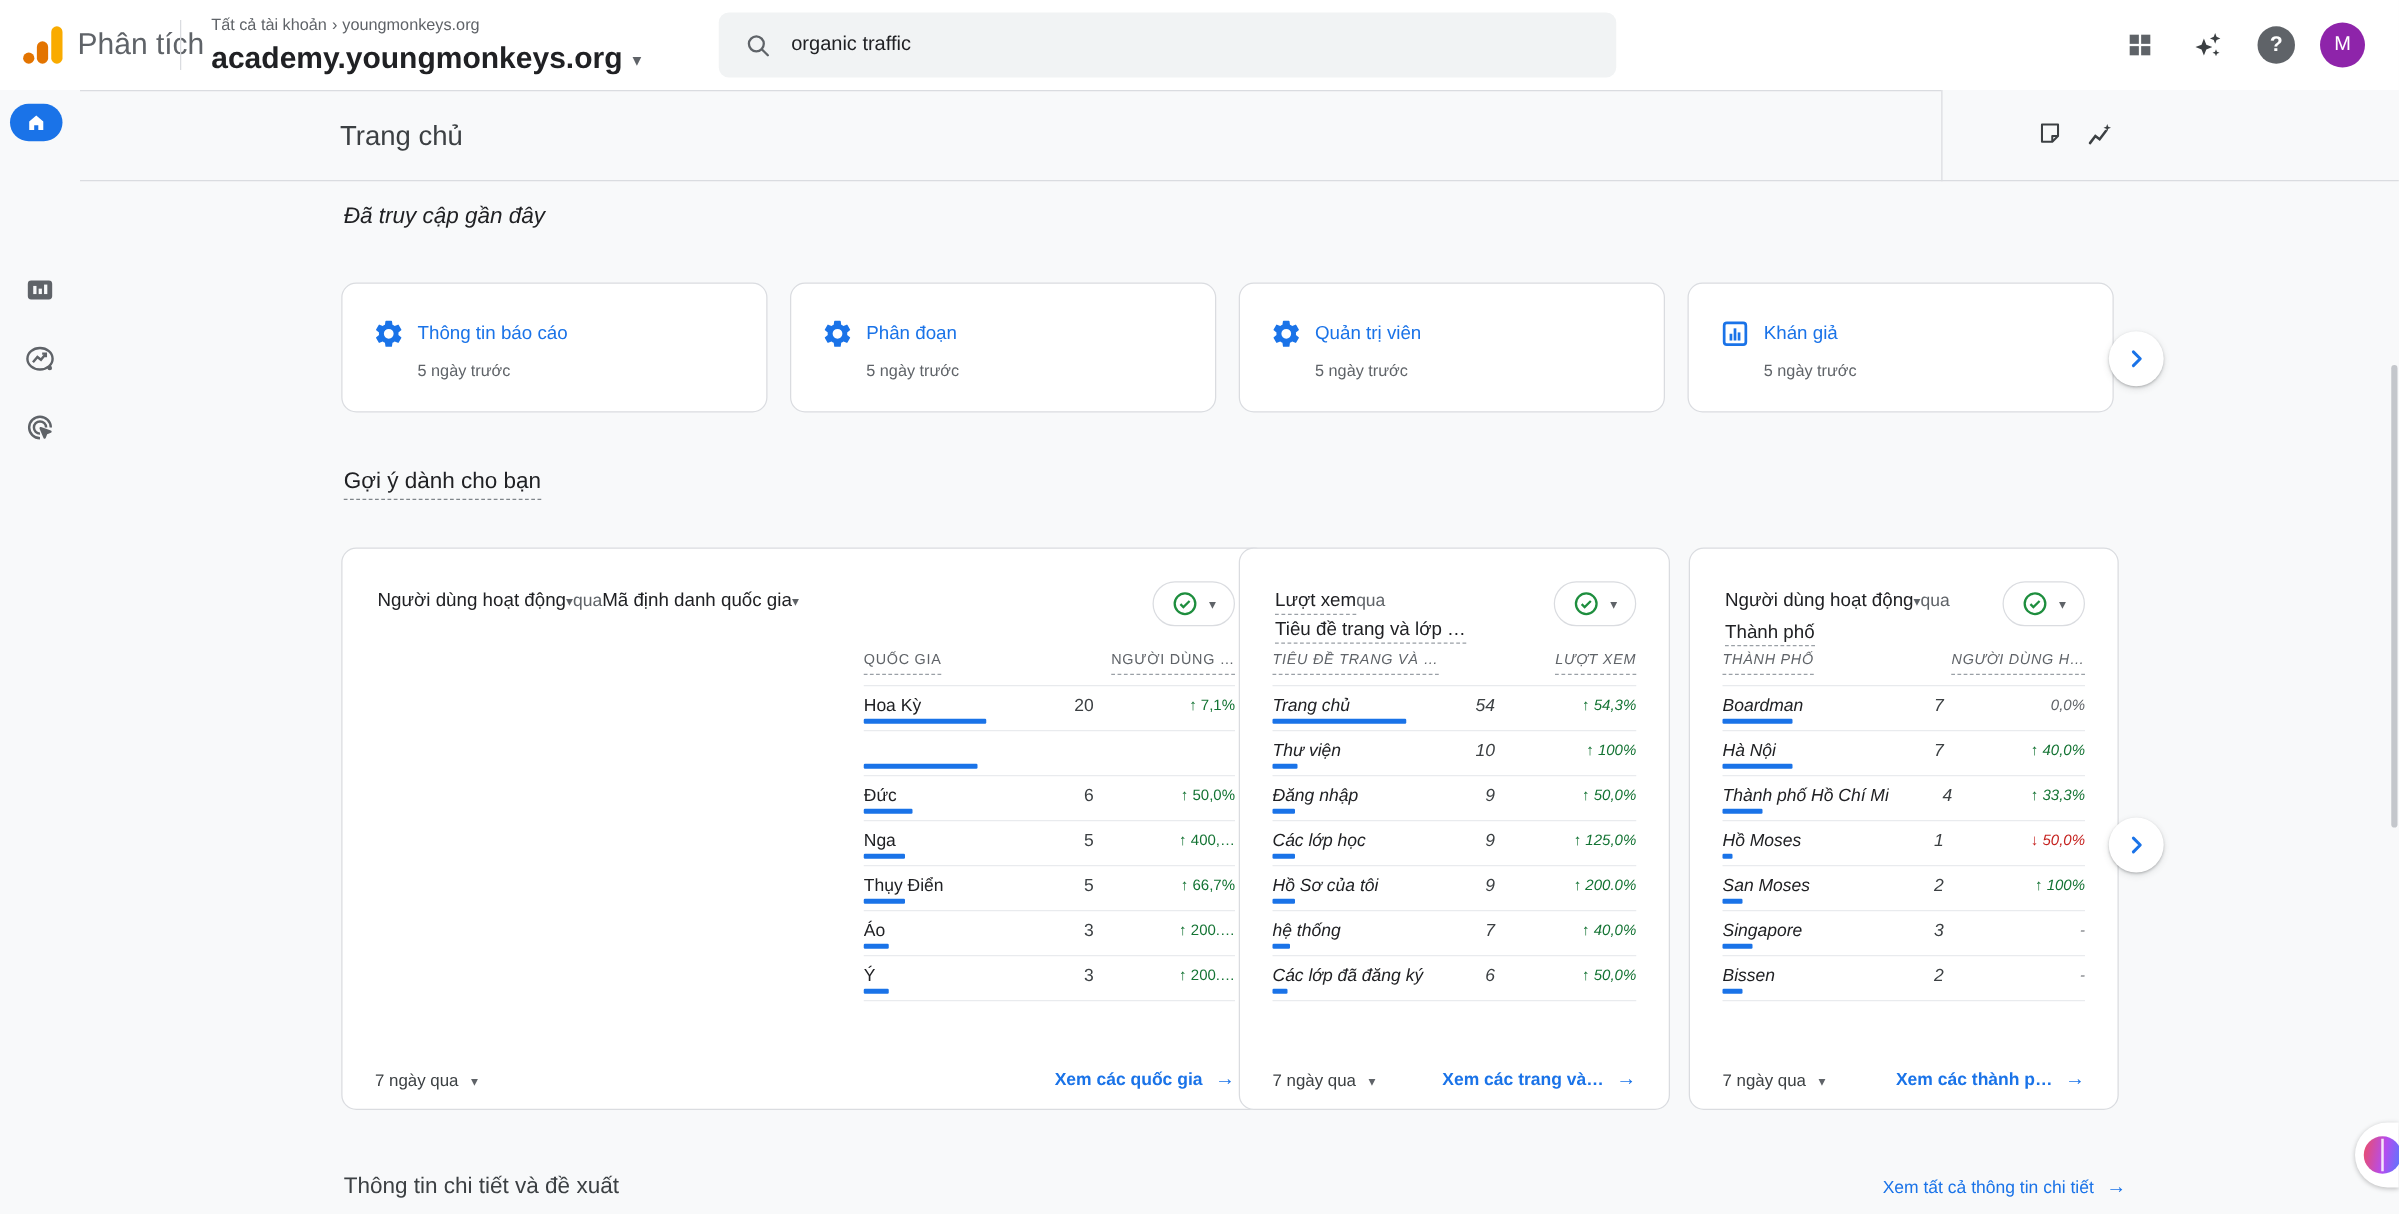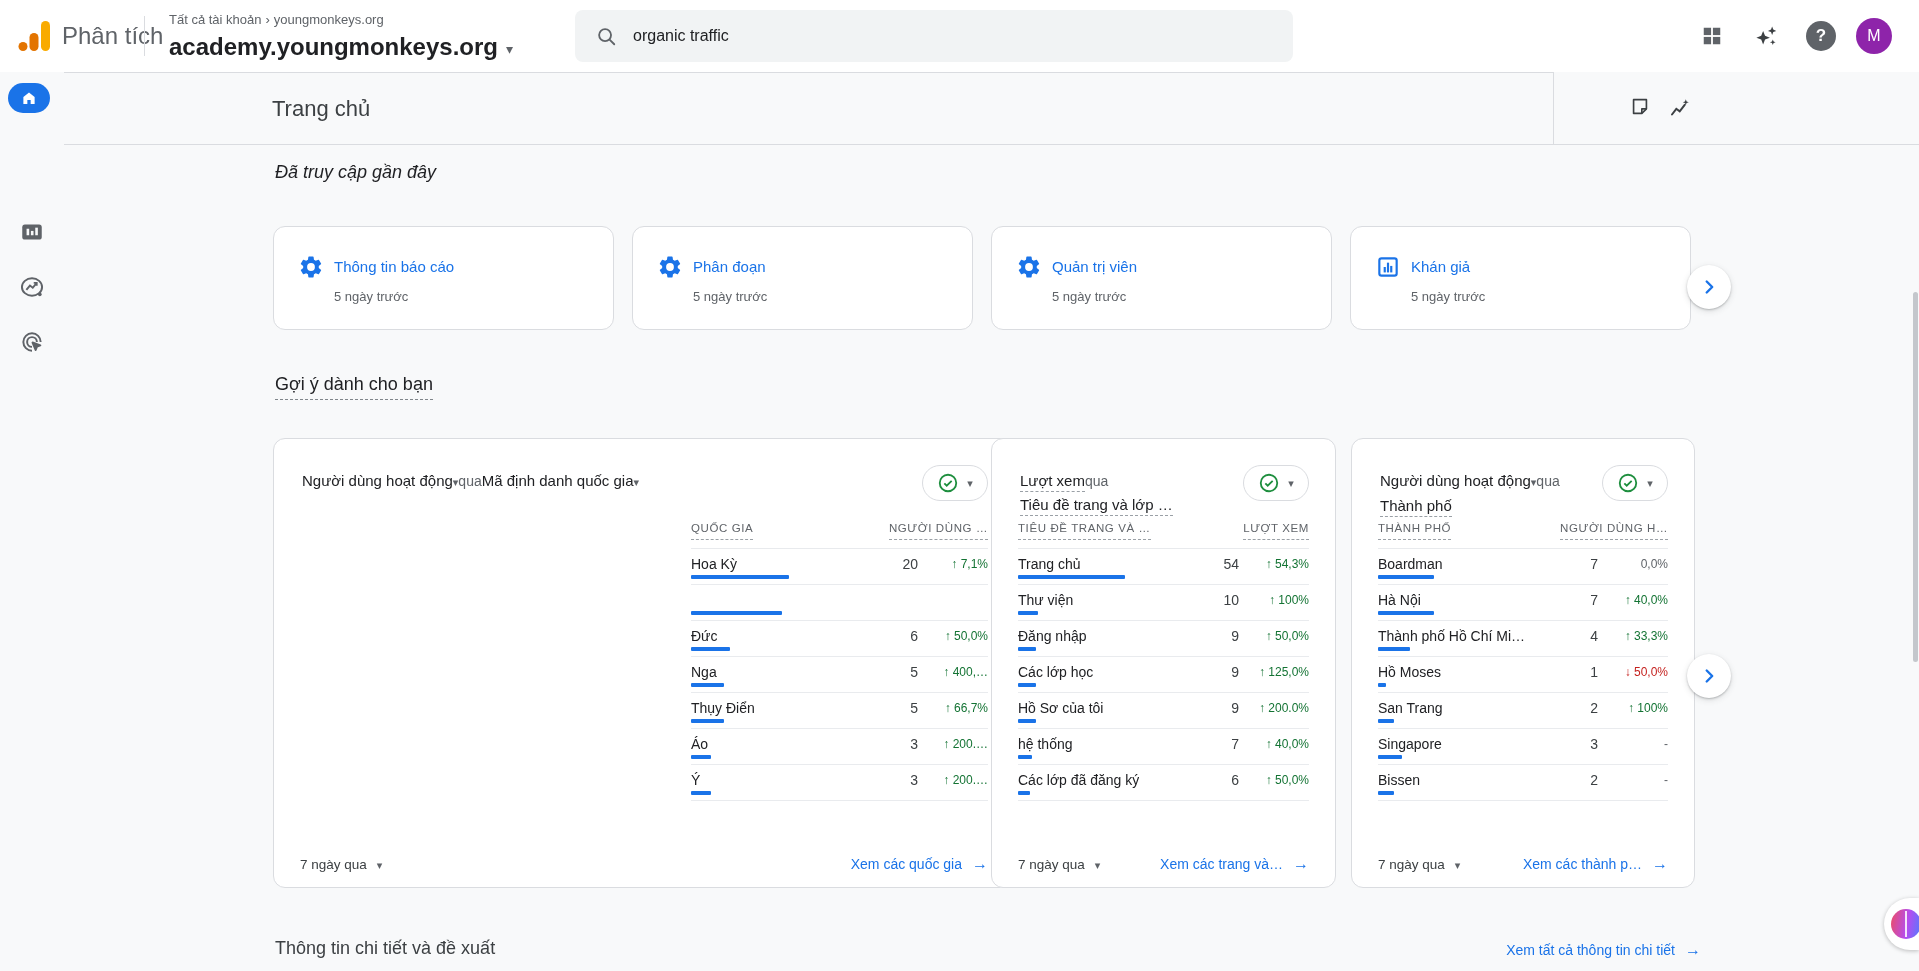--- a/index.html
+++ b/index.html
@@ -50,37 +50,37 @@
 
   .sugg-card { position:absolute; top:438px; height:450px; background:#fff; border:1px solid #dadce0; border-radius:12px; }
   .dims { position:absolute; left:28px; top:30px; font-size:15px; font-weight:500; color:#202124; line-height:23px; max-width:70%; }
   .dims .via { color:#5f6368; font-weight:400; font-size:14px; }
   .dims .caret { color:#5f6368; font-size:11px; }
   .dims .dash-u { border-bottom:1px dashed #9aa0a6; padding-bottom:2px; }
   .ok-pill { position:absolute; right:26px; top:26px; width:66px; height:36px; border:1px solid #dadce0; border-radius:18px; display:flex; align-items:center; justify-content:center; gap:8px; cursor:pointer; background:#fff; }
   .ok-pill .caret { color:#5f6368; font-size:11px; }
 
   .t-zone { position:absolute; top:74px; }
-  .t-zone.full { left:26px; right:26px; }
+  .t-zone.full { left:26px; right:26px;font-style:italic; }
   .t-zone.rightcol { left:417px; right:26px; }
   .t-head { display:flex; justify-content:space-between; font-size:11.5px; letter-spacing:.6px; color:#5f6368; padding:9px 0 8px; border-bottom:1px solid #e8eaed; }
   .t-head span { border-bottom:1px dashed #9aa0a6; padding-bottom:5px; }
   .t-row { position:relative; height:36px; border-bottom:1px solid #e9ebee; }
-  .row-line { display:flex; align-items:center; height:30px; }
+  .row-line { display:flex; align-items:center; height:30px;gap:43px; }
   .row-name { font-size:14px; font-weight:500; color:#202124; white-space:nowrap; overflow:hidden; }
   .row-value { margin-left:auto; font-size:14px; color:#3c4043; }
   .row-change { width:70px; text-align:right; font-size:12px; color:#5f6368; }
   .row-change.up { color:#137333; }
   .row-change.down { color:#c5221f; }
   .row-bar { position:absolute; left:0; bottom:5px; height:4px; background:#1a73e8; border-radius:1px; }
 
   .card-foot { position:absolute; left:26px; right:26px; bottom:14px; display:flex; justify-content:space-between; align-items:center; }
   .range-sel { font-size:13.5px; color:#3c4043; cursor:pointer; }
   .range-sel .caret { color:#5f6368; font-size:11px; margin-left:10px; }
-  .card-link { font-size:14px; font-weight:400; color:#1a73e8; cursor:pointer; white-space:nowrap;text-align:center; }
+  .card-link { font-size:14px; font-weight:700; color:#1a73e8; cursor:pointer; white-space:nowrap;text-align:center; }
   .card-link .arr { margin-left:10px; font-size:16px; }
 
   .insights-h { position:absolute; left:275px; top:938px; font-size:18px; color:#3c4043; }
   .insights-link { position:absolute; right:218px; top:941px; font-size:14px; font-weight:500; color:#1a73e8; cursor:pointer; }
   .insights-link .arr { margin-left:10px; font-size:16px; }
 
   .scrollbar { position:absolute; left:1913px; top:292px; width:5px; height:370px; background:#c4c7cc; border-radius:3px; cursor:pointer; }
 
   .ext-bubble { position:absolute; left:1884px; top:898px; width:35px; height:52px; background:#fff; border-radius:26px 0 0 26px; box-shadow:0 1px 4px rgba(0,0,0,.25); cursor:pointer; }
   .brain { position:absolute; left:7px; top:11px; width:30px; height:30px; border-radius:50%; background:linear-gradient(100deg,#ec4d66 0%,#b44df0 55%,#4d7dff 100%); }
@@ -430,21 +430,21 @@
           <div class="t-row">
             <div class="row-line">
               <span class="row-name">Hồ Moses</span>
               <span class="row-value">1</span>
               <span class="row-change down">↓ 50,0%</span>
             </div>
             <div class="row-bar" style="width: 8px;"></div>
           </div>
           <div class="t-row">
             <div class="row-line">
-              <span class="row-name">San Trang</span>
+              <span class="row-name">San Moses</span>
               <span class="row-value">2</span>
               <span class="row-change up">↑ 100%</span>
             </div>
             <div class="row-bar" style="width: 16px;"></div>
           </div>
           <div class="t-row">
             <div class="row-line">
               <span class="row-name">Singapore</span>
               <span class="row-value">3</span>
               <span class="row-change none">-</span>

